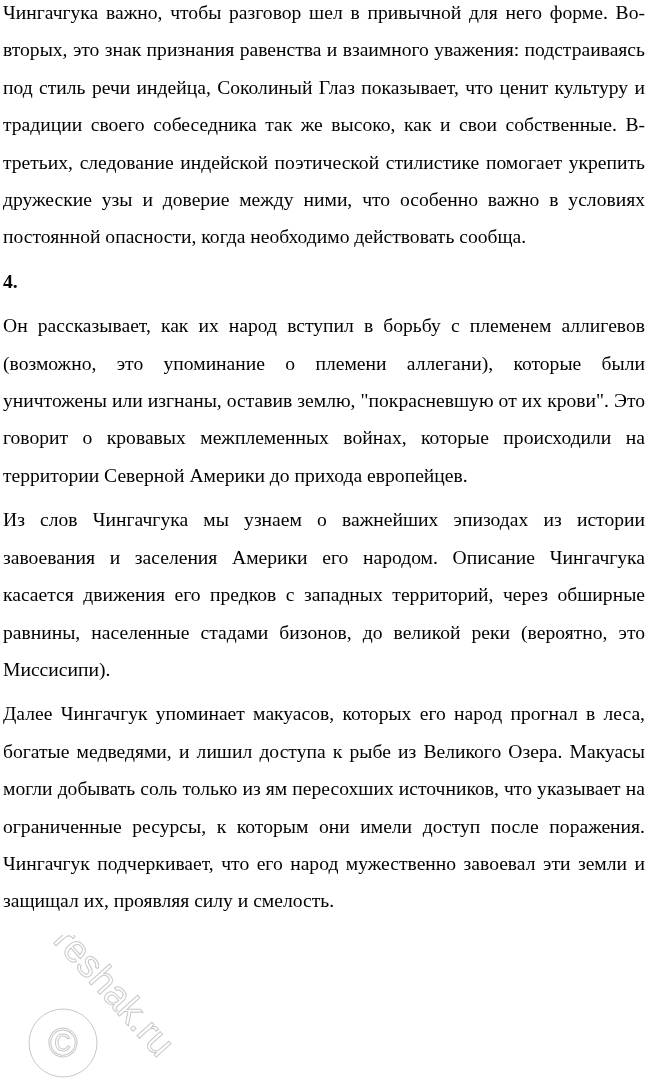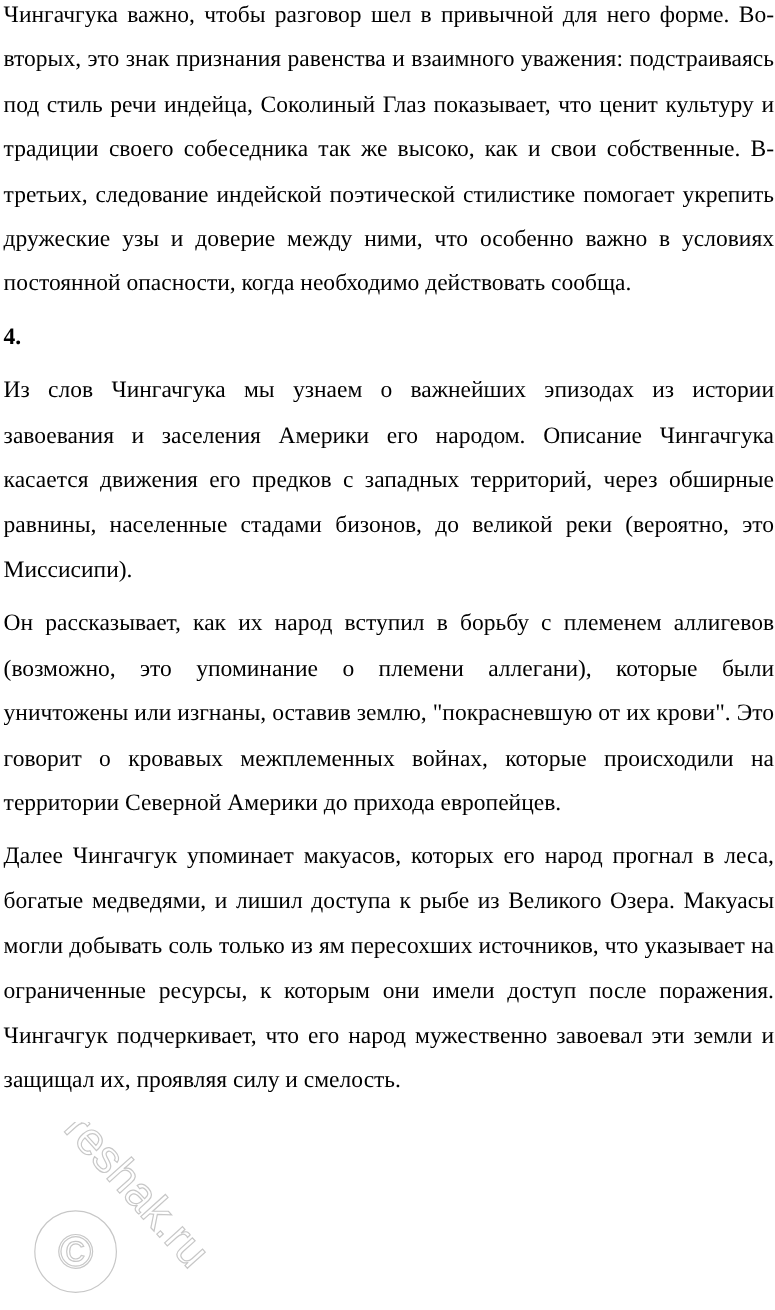--- a/index.html
+++ b/index.html
@@ -44,22 +44,22 @@
   .watermark svg text {
     font-family: "Liberation Sans", sans-serif;
   }
 </style>
 </head>
 <body>
 
 <div class="page">
   <p class="para">Чингачгука важно, чтобы разговор шел в привычной для него форме. Во-вторых, это знак признания равенства и взаимного уважения: подстраиваясь под стиль речи индейца, Соколиный Глаз показывает, что ценит культуру и традиции своего собеседника так же высоко, как и свои собственные. В-третьих, следование индейской поэтической стилистике помогает укрепить дружеские узы и доверие между ними, что особенно важно в условиях постоянной опасности, когда необходимо действовать сообща.</p>
   <p class="heading">4.</p>
+  <p class="para">Он рассказывает, как их народ вступил в борьбу с племенем аллигевов (возможно, это упоминание о племени аллегани), которые были уничтожены или изгнаны, оставив землю, "покрасневшую от их крови". Это говорит о кровавых межплеменных войнах, которые происходили на территории Северной Америки до прихода европейцев.</p>
   <p class="para">Из слов Чингачгука мы узнаем о важнейших эпизодах из истории завоевания и заселения Америки его народом. Описание Чингачгука касается движения его предков с западных территорий, через обширные равнины, населенные стадами бизонов, до великой реки (вероятно, это Миссисипи).</p>
-  <p class="para">Он рассказывает, как их народ вступил в борьбу с племенем аллигевов (возможно, это упоминание о племени аллегани), которые были уничтожены или изгнаны, оставив землю, "покрасневшую от их крови". Это говорит о кровавых межплеменных войнах, которые происходили на территории Северной Америки до прихода европейцев.</p>
   <p class="para">Далее Чингачгук упоминает макуасов, которых его народ прогнал в леса, богатые медведями, и лишил доступа к рыбе из Великого Озера. Макуасы могли добывать соль только из ям пересохших источников, что указывает на ограниченные ресурсы, к которым они имели доступ после поражения. Чингачгук подчеркивает, что его народ мужественно завоевал эти земли и защищал их, проявляя силу и смелость.</p>
 </div>
 
 <div class="watermark">
   <svg width="170" height="160" viewBox="0 0 170 160" xmlns="http://www.w3.org/2000/svg">
     <g fill="none" stroke="#9a9a9a" stroke-width="1">
       <circle cx="45" cy="108" r="34"></circle>
       <text x="45" y="122" font-size="40" text-anchor="middle">©</text>
       <text x="10" y="40" font-size="38" transform="rotate(48 60 50)">reshak.ru</text>
     </g>

